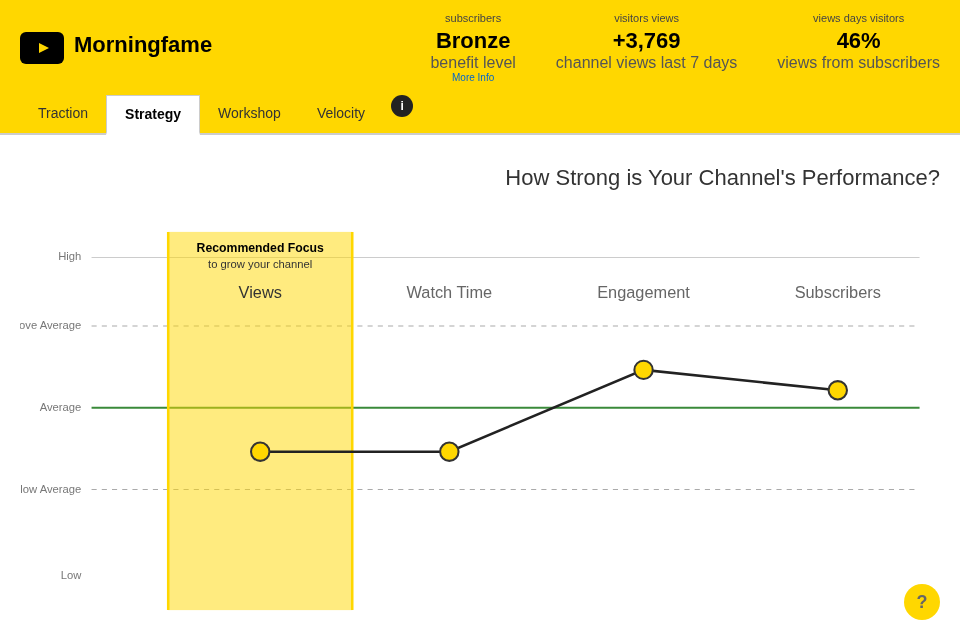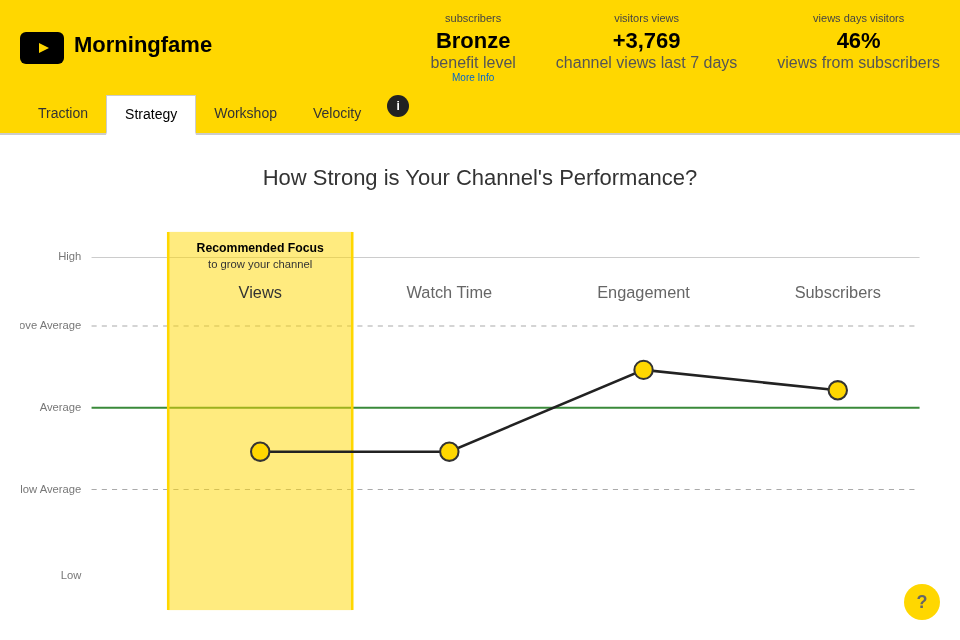--- a/index.html
+++ b/index.html
@@ -60,21 +60,21 @@
       font-size: 14px;
       cursor: pointer;
       color: #333;
       border-bottom: 3px solid transparent;
       margin-bottom: -2px;
     }
     .nav-item.active {
       background: #fff;
       border: 1px solid #ccc;
       border-bottom: 3px solid #fff;
-      font-weight: normal;
+      font-weight: bold;
       color: #000;
       margin-bottom: -2px;
     }
     .nav-info {
       width: 22px;
       height: 22px;
       background: #222;
       color: #fff;
       border-radius: 50%;
       display: flex;
@@ -85,21 +85,21 @@
       cursor: pointer;
       margin-left: 8px;
     }
 
     
     .main {
       background: #fff;
       padding: 30px 20px 20px;
     }
     .chart-title {
-      text-align: center;
+      text-align: right;
       font-size: 22px;
       color: #333;
       margin-bottom: 30px;
     }
 
     
     .chart-container {
       position: relative;
       width: 100%;
       height: 400px;

